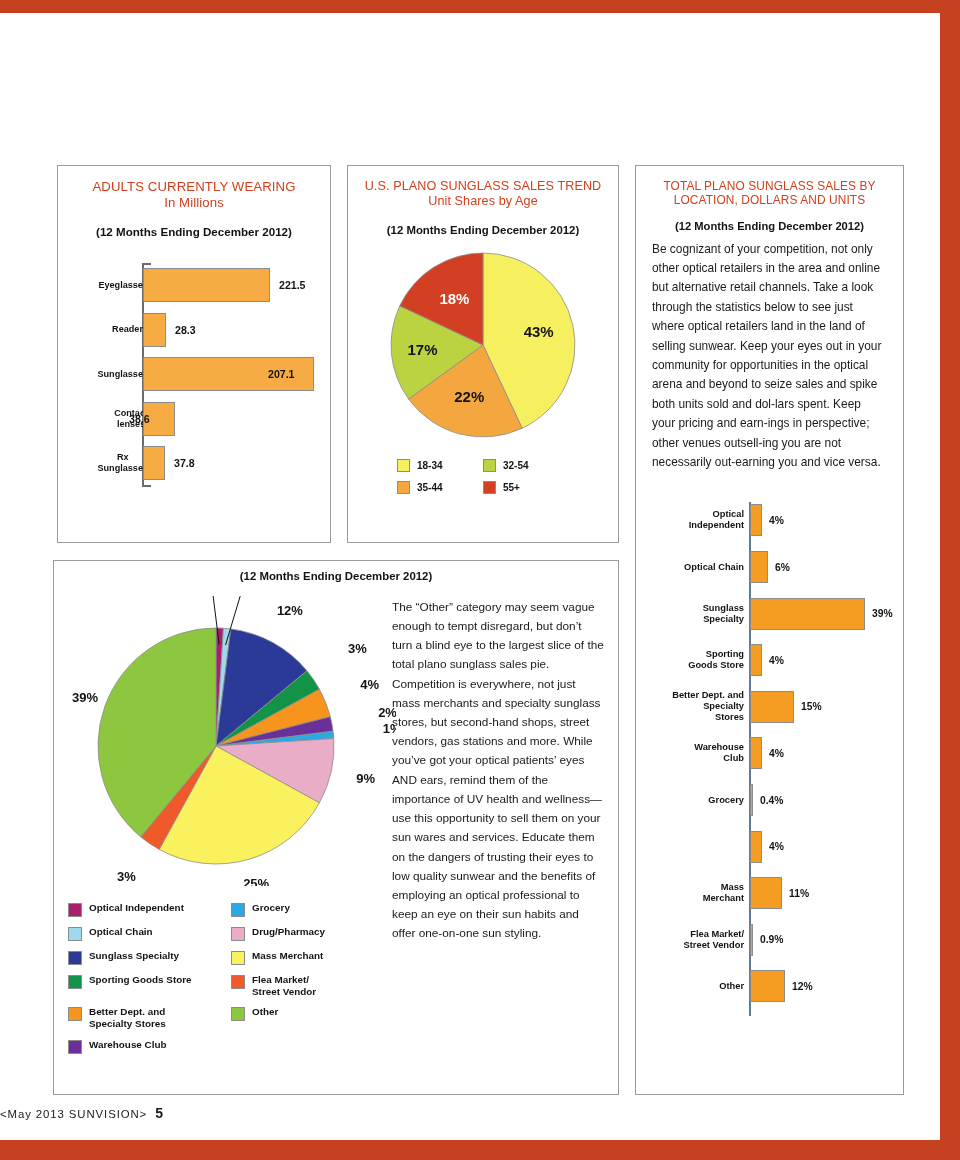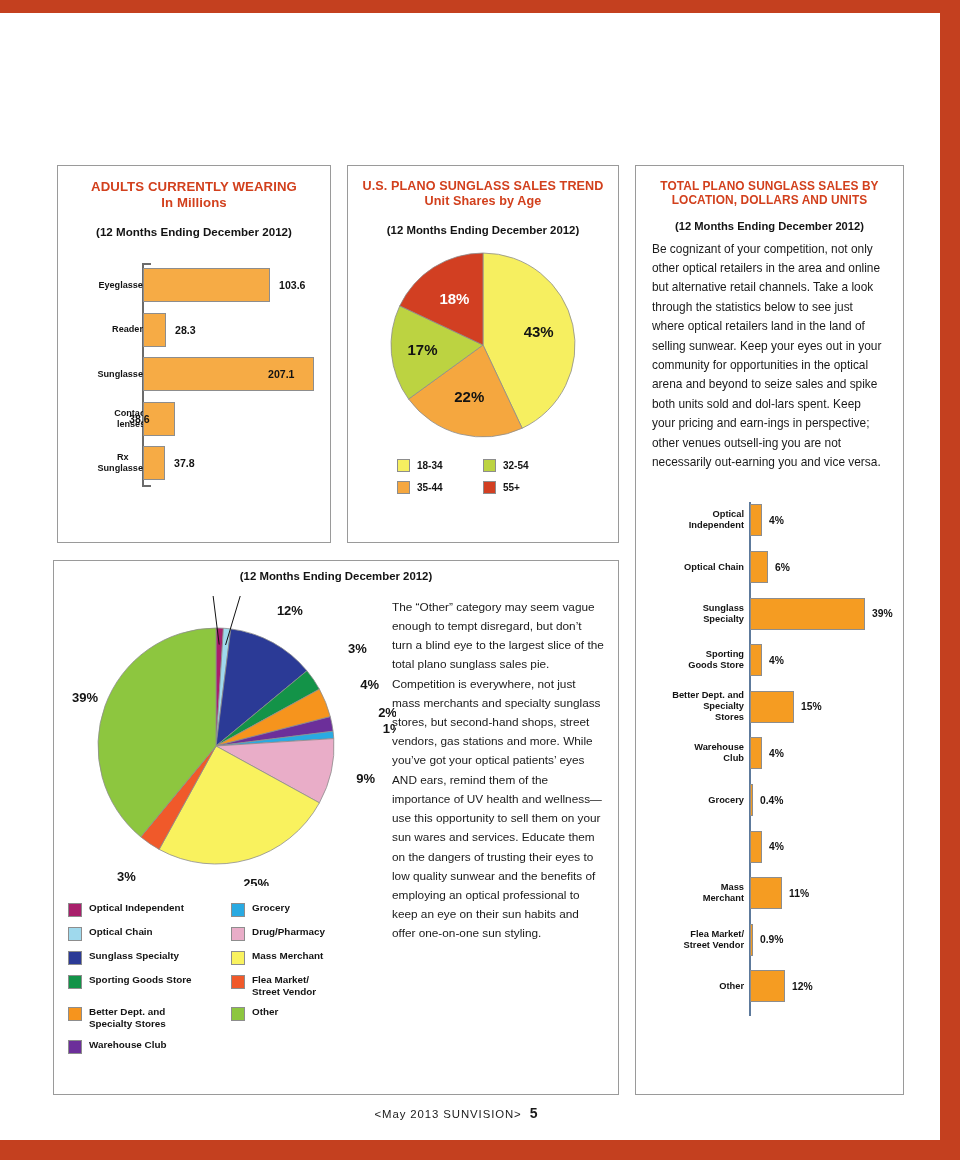--- a/index.html
+++ b/index.html
@@ -27,21 +27,21 @@
   }
   
   .panel{
     position:absolute;
     background:#fff;
     border:1px solid #9a9a9a;
     box-sizing:border-box;
   }
   .ttl-red{
     color:#d2401d;
-    font-weight:bold;
+    font-weight:normal;
     text-align:center;
     letter-spacing:.1px;
     line-height:1.18;
   }
   .ttl-blk{
     color:#131313;
     font-weight:bold;
     text-align:center;
     line-height:1.2;
   }
@@ -120,21 +120,21 @@
     position:absolute;left:14px;top:318px;width:320px;
     display:grid;grid-template-columns:163px 157px;
     row-gap:9px;align-items:start;
   }
   .legendD .lgi{align-items:flex-start;}
   .legendD .lgsw{width:14px;height:14px;margin-top:1px;}
   .legendD .lgtx{font-size:9.9px;line-height:1.2;}
   
   .footer{
     position:absolute;left:0;top:1092px;width:912px;
-    text-align:center;
+    text-align:left;
     font-size:11.4px;color:#1a1a1a;
     letter-spacing:.9px;
   }
   .footer .pg{font-size:14px;font-weight:bold;margin-left:8px;letter-spacing:0;}
 </style>
 </head>
 <body>
 
 <div class="page">
 <div class="sheet">
@@ -145,21 +145,21 @@
       <span>In Millions</span>
     </div>
     <div class="ttl-blk">(12 Months Ending December 2012)</div>
     <div class="hbar-chart" id="chartA">
       <div class="axisline"></div>
       <div class="axis-tick-top"></div>
       <div class="axis-tick-bot"></div>
     <div class="hrow" style="top: 8px;">
             <div class="lab">Eyeglasses</div>
             <div class="bar" style="width: 127px; background: rgb(246, 171, 69);"></div>
-            <div class="val" style="left: 221px;">103.6</div>
+            <div class="val" style="left: 221px;">221.5</div>
           </div>
           <div class="hrow" style="top: 52.5px;">
             <div class="lab">Readers</div>
             <div class="bar" style="width: 23px; background: rgb(246, 171, 69);"></div>
             <div class="val" style="left: 117px;">28.3</div>
           </div>
           <div class="hrow" style="top: 97px;">
             <div class="lab">Sunglasses</div>
             <div class="bar" style="width: 171px; background: rgb(246, 171, 69);"></div>
             <div class="val" style="left: 210px;">207.1</div>

